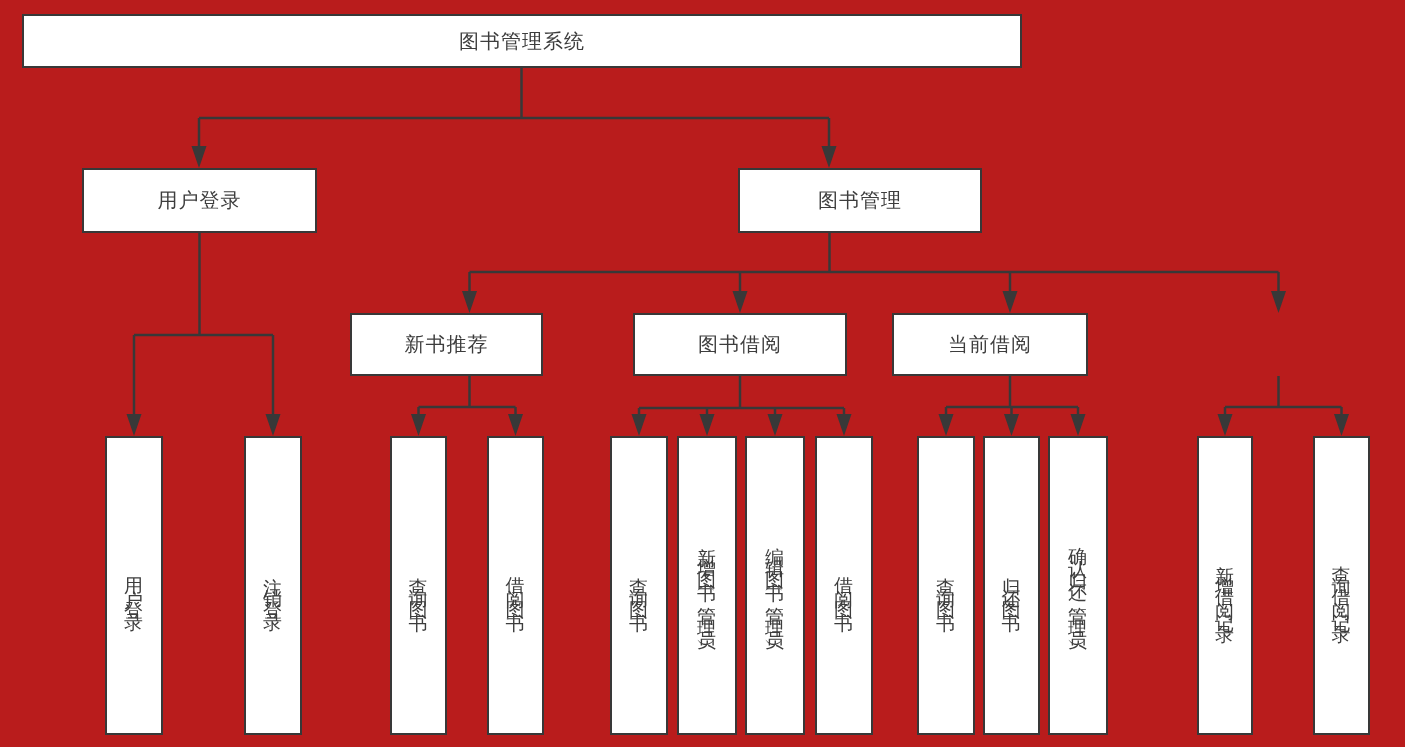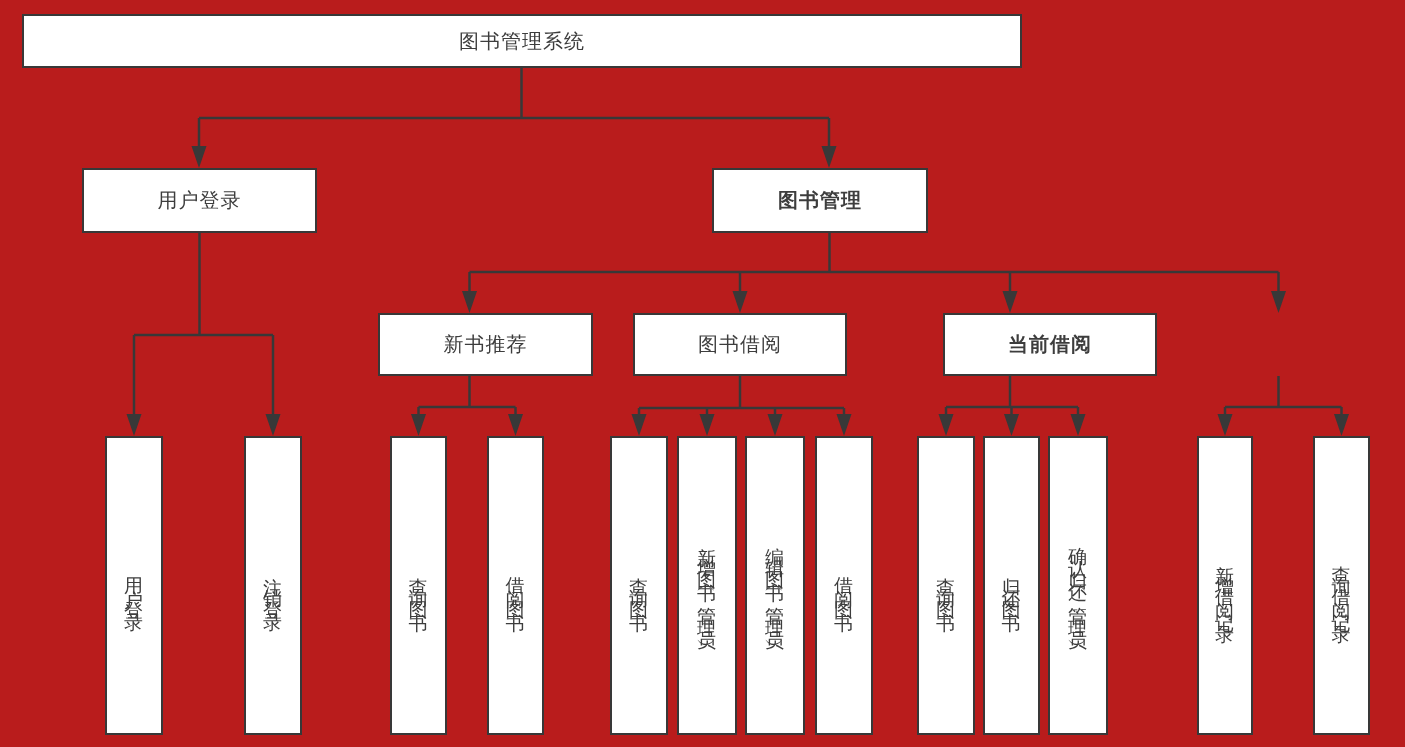--- a/index.html
+++ b/index.html
@@ -30,25 +30,25 @@
     display: flex;
     align-items: center;
     justify-content: center;
     color: #3d3d3d;
     font-size: 20px;
     letter-spacing: 1px;
     z-index: 2;
   }
   .node.root   { left: 22px;  top: 14px;  width: 1000px; height: 54px; }
   .node.l2a    { left: 82px;  top: 168px; width: 235px;  height: 65px; }
-  .node.l2b    { left: 712px; top: 168px; width: 216px;  height: 65px; font-weight: bold; }
+  .node.l2b    { left: 738px; top: 168px; width: 244px;  height: 65px; }
   .node.l3     { top: 313px;  height: 63px; }
-  .node.l3a    { left: 378px;  width: 215px; }
+  .node.l3a    { left: 350px;  width: 193px; }
   .node.l3b    { left: 633px;  width: 214px; }
-  .node.l3c    { left: 943px;  width: 214px; font-weight: bold; }
+  .node.l3c    { left: 892px;  width: 196px; }
   .node.l3d    { left: 1172px; width: 213px; }
   .leaf {
     position: absolute;
     top: 436px;
     height: 299px;
     box-sizing: border-box;
     border: 2px solid #383838;
     background: #ffffff;
     display: flex;
     align-items: center;

